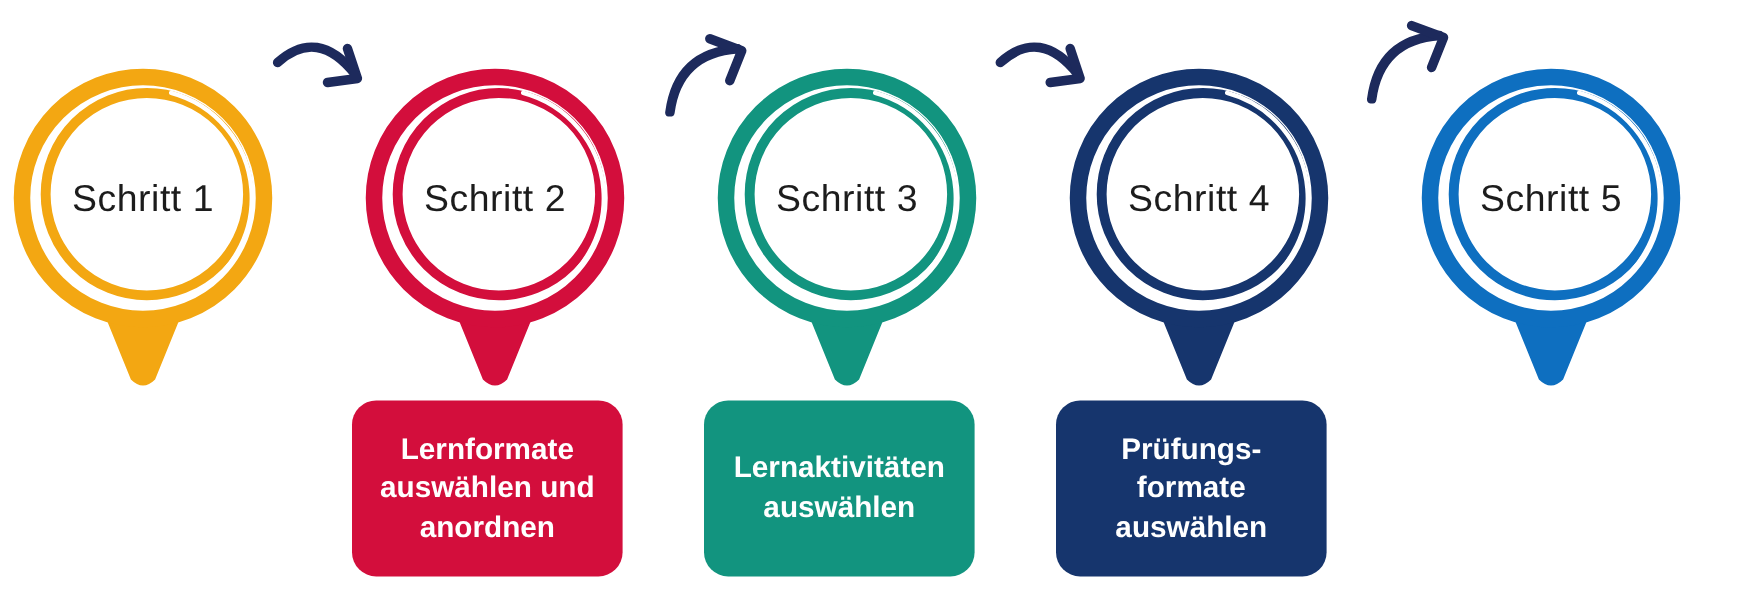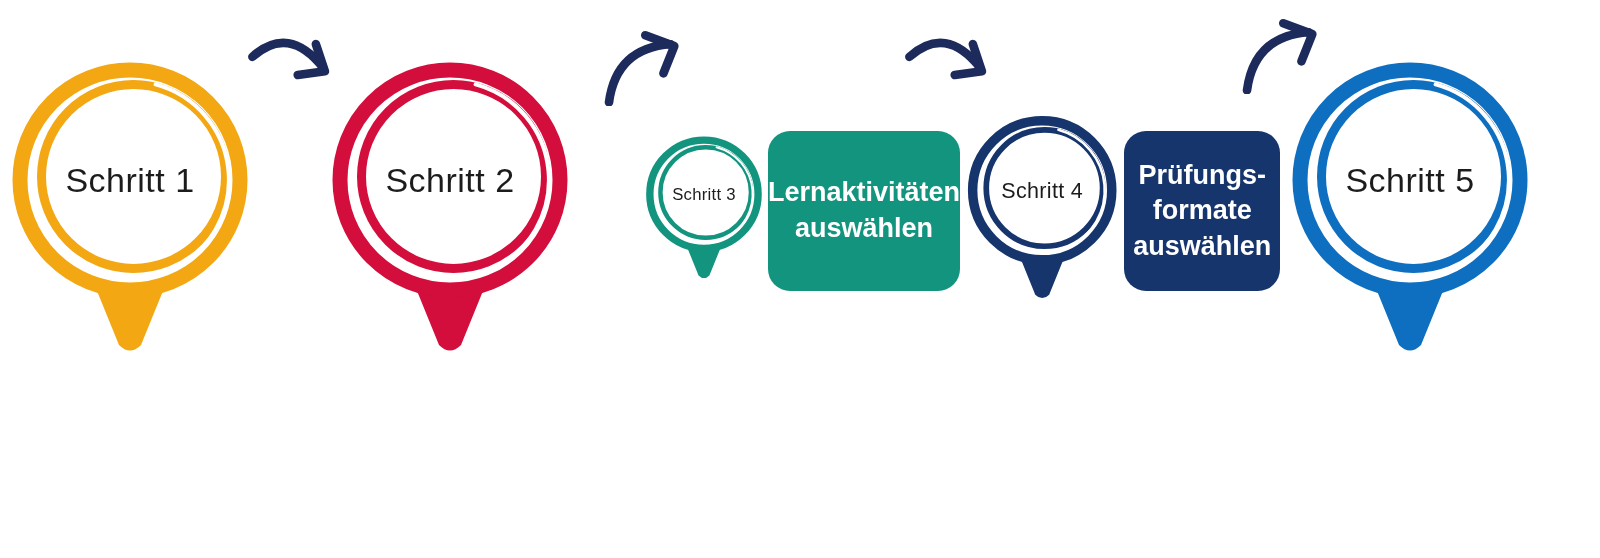--- a/index.html
+++ b/index.html
@@ -14,22 +14,22 @@
   .steps-row {
     position: absolute;
     left: 0; top: 0;
     width: 1600px;
     display: flex;
     flex-direction: row;
   }
   .step {
     width: 320px;
     display: flex;
-    flex-direction: row;
-    align-items: center;
+    flex-direction: column;
+    align-items: flex-start;
     padding-top: 58px;
   }
   .bubble { width: 260px; height: 300px; display: block; }
   .bubble .ring { stroke: var(--c); fill: none; }
   .bubble .sliver { stroke: #ffffff; fill: none; }
   .bubble .pointer { fill: var(--c); }
   .bubble text {
     font-family: "Liberation Sans", sans-serif;
     font-size: 34px;
     font-weight: 400;
@@ -89,20 +89,25 @@
     </div>
 
     <div class="step">
       <svg class="bubble" viewBox="0 0 260 300" style="--c: #D30E3C;">
         <path class="pointer" d="M95 228 Q130 245 165 228 L141 287 Q130 298 119 287 Z"></path>
         <circle class="ring" cx="130" cy="122" r="110" stroke-width="15"></circle>
         <circle class="ring" cx="133.5" cy="118.5" r="92" stroke-width="9"></circle>
         <path class="sliver" d="M155.6 26.4 A99 99 0 0 1 171.8 211.7" stroke-width="4" stroke-linecap="round"></path>
         <text x="130" y="134" text-anchor="middle">Schritt 2</text>
       </svg>
+      <div class="box" style="--c: #D30E3C;">
+        <div class="box-text">Lernformate
+auswählen und
+anordnen</div>
+      </div>
     </div>
 
     <div class="step">
       <svg class="bubble" viewBox="0 0 260 300" style="--c: #12947F;">
         <path class="pointer" d="M95 228 Q130 245 165 228 L141 287 Q130 298 119 287 Z"></path>
         <circle class="ring" cx="130" cy="122" r="110" stroke-width="15"></circle>
         <circle class="ring" cx="133.5" cy="118.5" r="92" stroke-width="9"></circle>
         <path class="sliver" d="M155.6 26.4 A99 99 0 0 1 171.8 211.7" stroke-width="4" stroke-linecap="round"></path>
         <text x="130" y="134" text-anchor="middle">Schritt 3</text>
       </svg>

